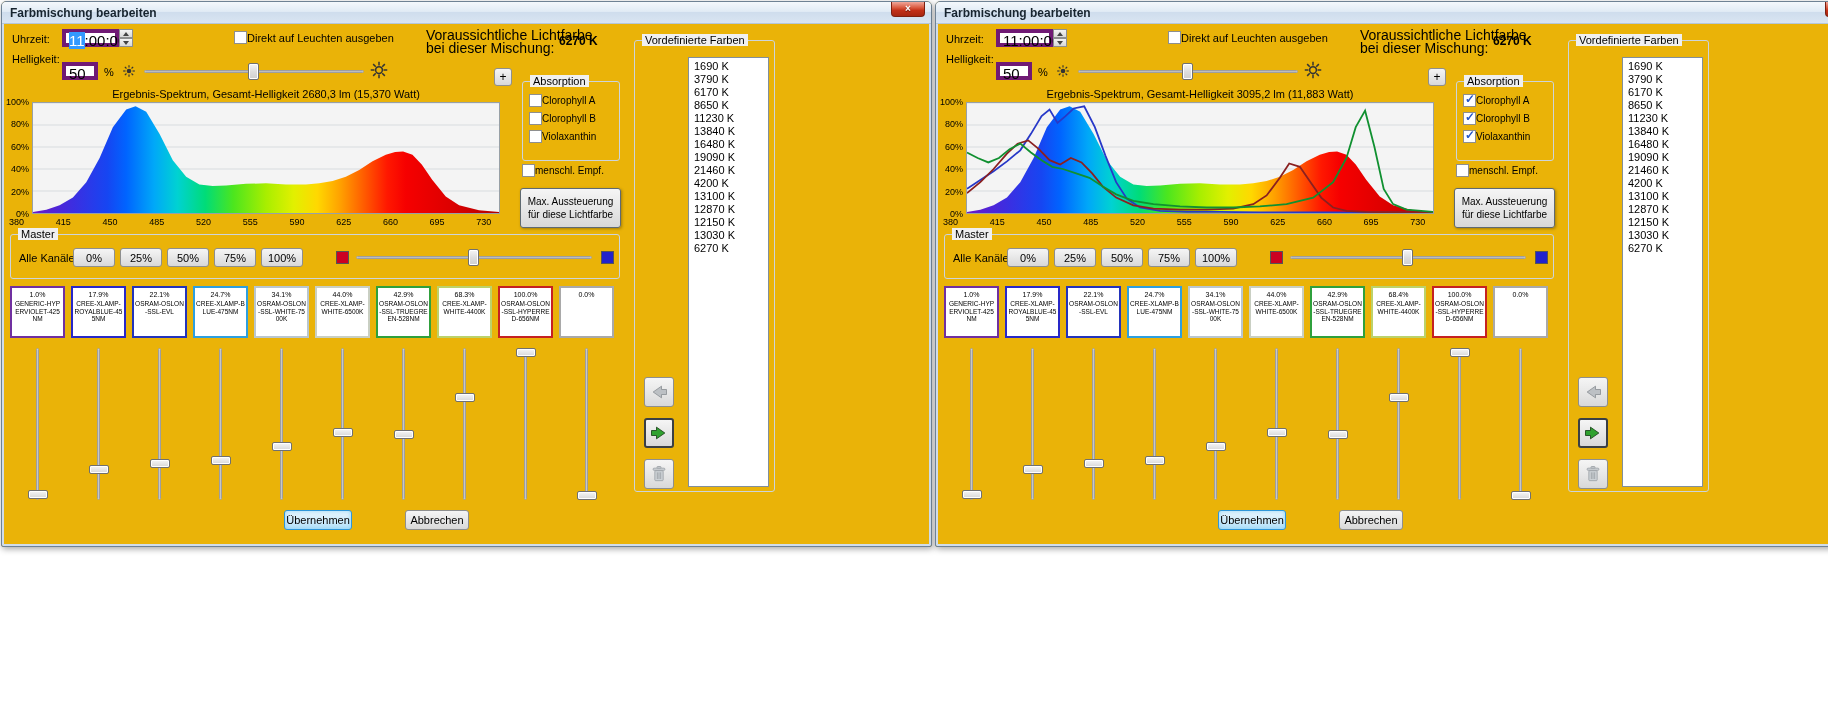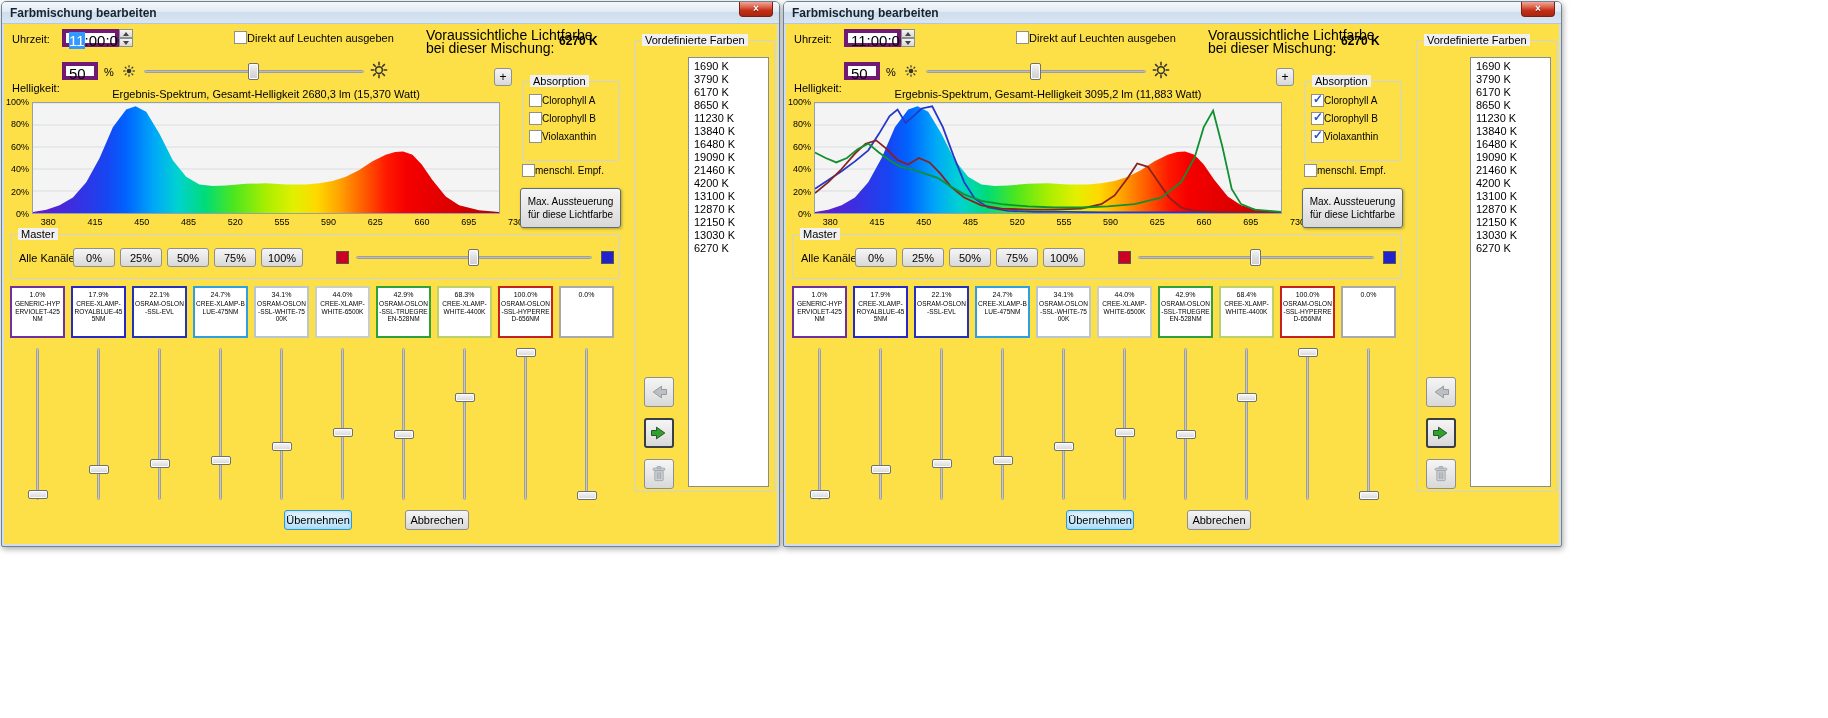--- a/index.html
+++ b/index.html
@@ -1,19 +1,19 @@
 <!DOCTYPE html>
 <html><head>
 <meta charset="utf-8">
 <style>
   *{box-sizing:border-box;margin:0;padding:0}
   html,body{width:1828px;height:718px;overflow:hidden}
   body{background:#ffffff;font-family:"Liberation Sans",sans-serif;font-size:11px;color:#000;position:relative}
   .windows-row{position:absolute;left:1px;top:1px;display:flex;gap:3px}
-  .window{width:779px;height:546px;position:relative;background:#fde047;
+  .window{width:931px;height:546px;position:relative;background:#eab308;
     border:1px solid #6f8294;border-radius:5px 5px 2px 2px;
     box-shadow:inset 0 0 0 2px #cfdceb, 1px 2px 6px rgba(0,0,0,.35)}
   .titlebar{height:22px;background:linear-gradient(#f4f8fc,#e1ebf5 45%,#cfdded 50%,#d9e5f2);
     border-bottom:1px solid #b5c7d9;border-radius:4px 4px 0 0;position:relative}
   .title{position:absolute;left:8px;top:4px;font-weight:bold;font-size:12px;color:#17242f}
   .closebtn{position:absolute;right:6px;top:0;width:34px;height:15px;
     background:linear-gradient(#f0a79a,#da5a40 40%,#c23018 60%,#a82610);
     border:1px solid #7c1f10;border-top:none;border-radius:0 0 4px 4px;
     color:#fff;text-align:center;font-size:10px;line-height:13px;font-weight:bold;text-shadow:0 1px 1px rgba(0,0,0,.5)}
   .body{position:absolute;left:0;right:0;top:22px;bottom:0}
@@ -29,42 +29,42 @@
   .tri-down{width:0;height:0;border-left:3px solid transparent;border-right:3px solid transparent;border-top:4px solid #444}
   
   .cbrow{position:absolute;display:flex;align-items:center;white-space:nowrap}
   .cb{width:13px;height:13px;background:#fff;border:1px solid #8e8f8f;position:relative;flex:none}
   .cb[data-checked="true"]::after{content:"✓";position:absolute;left:1px;top:-3px;font-size:12px;font-weight:bold;color:#2456c8}
   .cblbl{font-size:11px}.cblbl.small{font-size:10px}
   .pos-direct{left:232px;top:7px}
   .pred-lbl{position:absolute;left:424px;top:5px;font-size:14px;line-height:13px;white-space:pre-line}
   .pred-val{position:absolute;left:557px;top:10px;font-weight:bold;font-size:12px}
   
-  .pos-helligkeit{left:10px;top:58px}
+  .pos-helligkeit{left:10px;top:29px}
   .pos-bright{left:60px;top:38px;width:36px;height:18px}
   .pos-pct{left:102px;top:42px}
   .sun{position:absolute}
   .pos-sun1{left:120px;top:40px;width:14px;height:14px}
   .pos-sun2{left:368px;top:37px;width:18px;height:18px}
   .hslider{position:absolute;height:19px}
   .pos-bslider{left:140px;top:38px;width:224px}
   .htrack{position:absolute;left:2px;right:2px;top:8px;height:3px;background:#e6e6e6;border:1px solid #9e9e9e;border-radius:2px;box-shadow:inset 0 1px 1px rgba(0,0,0,.2)}
   .hthumb{position:absolute;top:1px;width:11px;height:17px;background:linear-gradient(#f6f6f6,#dedede 50%,#cfcfcf);border:1px solid #707070;border-radius:2px;box-shadow:inset 0 0 0 1px #fff}
   
   .btn{appearance:none;font-family:inherit;font-size:11px;color:#000;
     background:linear-gradient(#f5f5f5,#e6e6e6 55%,#d8d8d8);border:1px solid #8e8f8f;border-radius:3px;cursor:default}
   .plus{position:absolute;left:492px;top:44px;width:18px;height:18px;font-size:12px;line-height:1;padding:0}
   
   .chart-title{position:absolute;left:20px;top:64px;width:488px;text-align:center;font-size:11px;white-space:nowrap}
   .plot{position:absolute;left:30px;top:78px;width:468px;height:112px;border:1px solid #98a0a6;background:#f4f4f4}
   .plot svg{display:block;width:100%;height:100%}
   .ylabels{position:absolute;left:0;top:73px;width:27px;height:122px;display:flex;flex-direction:column;justify-content:space-between;align-items:flex-end;font-size:9px}
   .ytick{height:10px;line-height:10px}
   .xlabels{position:absolute;left:7px;top:193px;width:514px;display:flex;font-size:9px}
-  .xtick{flex:1;text-align:right}
+  .xtick{flex:1;text-align:left}
   
   .group{position:absolute;border:1px solid #ccd4dc;border-radius:3px}
   .gcap{position:absolute;left:7px;top:-7px;background:#f0f0f0;padding:0 3px;font-size:11px;white-space:nowrap}
   .pos-absorption{left:520px;top:57px;width:98px;height:80px}
   .abs-items{position:absolute;left:6px;top:12px;display:flex;flex-direction:column;gap:5px}
   .absrow{position:static}
   .pos-menschl{left:520px;top:140px}
   .maxbtn{position:absolute;left:518px;top:164px;width:101px;height:40px;font-size:10px;line-height:13px;white-space:pre-line;border-color:#5f6a72;box-shadow:1px 1px 3px rgba(0,0,0,.3)}
   
   .pos-master{left:8px;top:210px;width:610px;height:45px}

